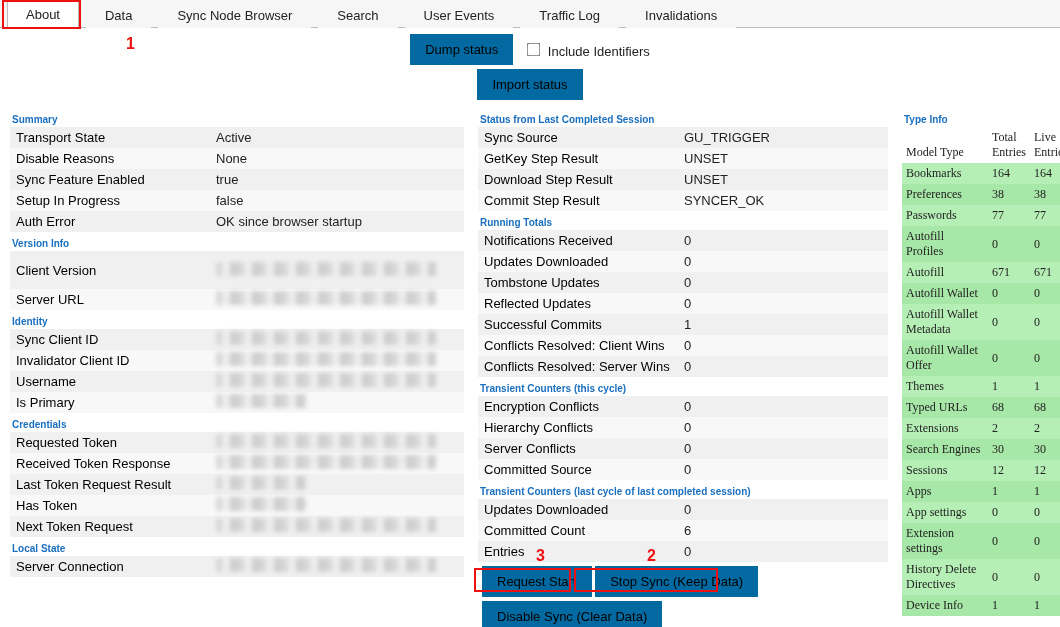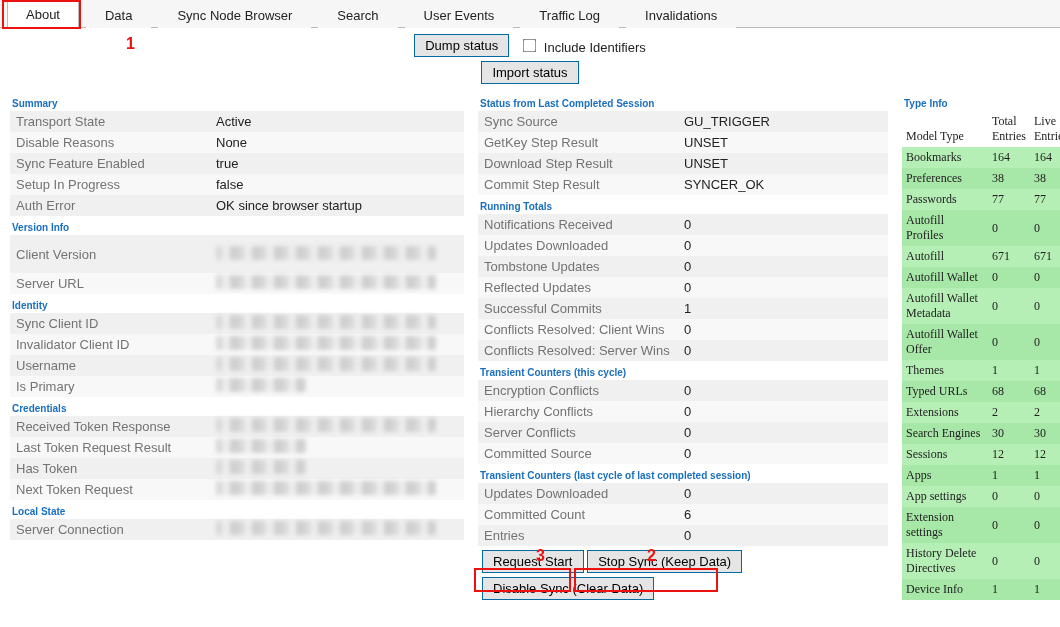--- a/index.html
+++ b/index.html
@@ -39,22 +39,22 @@
   }
   .topbar {
     text-align: center;
     padding: 6px 0 4px 0;
   }
   .topbar .row { display:flex; justify-content:center; align-items:center; gap:10px; margin-bottom:4px;}
   button {
     font-family: inherit;
     font-size: 13px;
     padding: 3px 10px;
-    background: #e5e5e5;
-    border: 1px solid #0369a1;
+    background: #0369a1;
+    border: 5px solid #0369a1;
     cursor: pointer;
   }
   input[type=checkbox] { transform: scale(1.05); margin-right:4px; }
   .content {
     display: flex;
     padding: 0 10px 4px 10px;
     gap: 14px;
   }
   .col { flex-shrink: 0; }
   .col1 { width: 454px; }
@@ -67,21 +67,21 @@
     padding: 6px 0 2px 2px;
   }
   .kv {
     display: flex;
     align-items: center;
     height: 21px;
     padding-left: 6px;
   }
   .kv:nth-of-type(even) { background: #f8f8f8; }
   .kv:nth-of-type(odd) { background: #f0f0f0; }
-  .k { width: 200px; color:#737373; }
+  .k { width: 200px; color:#000000; }
   .col2 .k { width: 200px; }
   .v { flex:1; color:#222; }
   .blur {
     display:inline-block;
     width: 220px; height: 14px;
     background: repeating-linear-gradient(90deg,#d8d8d8 0 6px,#ececec 6px 14px,#cfcfcf 14px 22px);
     filter: blur(2px);
     border-radius:2px;
   }
   .blur.sm { width: 90px; }
@@ -176,20 +176,24 @@
         </div>
         <div class="kv">
           <div class="k">Is Primary</div>
           <div class="v"><span class="blur sm"></span></div>
         </div>
       </div>
 
     <div class="section-title">Credentials</div>
     <div id="sec-credentials">
         <div class="kv">
+          <div class="k">Requested Token</div>
+          <div class="v"><span class="blur"></span></div>
+        </div>
+        <div class="kv">
           <div class="k">Received Token Response</div>
           <div class="v"><span class="blur"></span></div>
         </div>
         <div class="kv">
           <div class="k">Last Token Request Result</div>
           <div class="v"><span class="blur sm"></span></div>
         </div>
         <div class="kv">
           <div class="k">Has Token</div>
           <div class="v"><span class="blur sm"></span></div>

